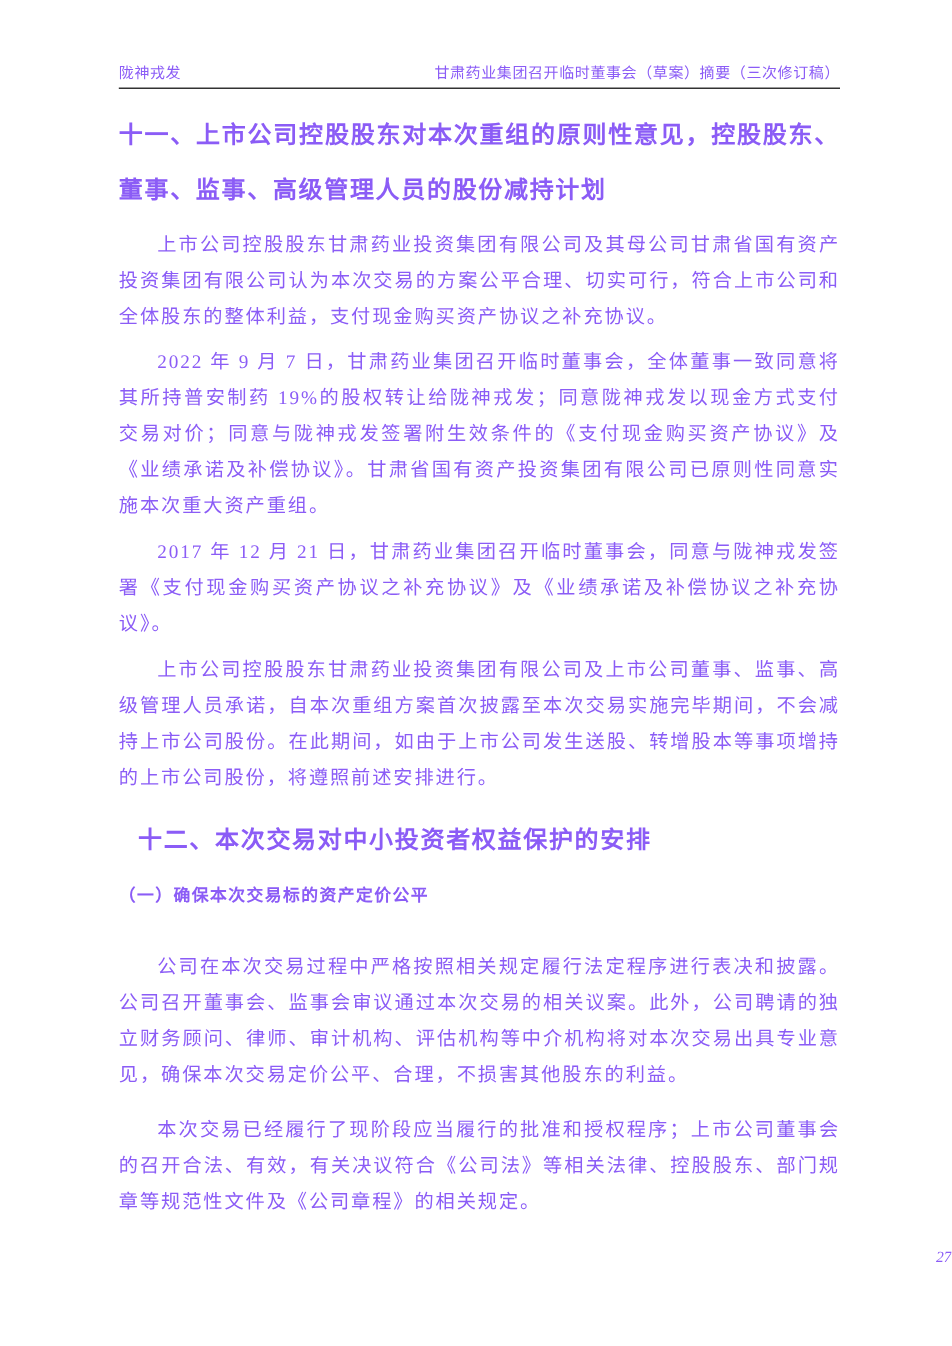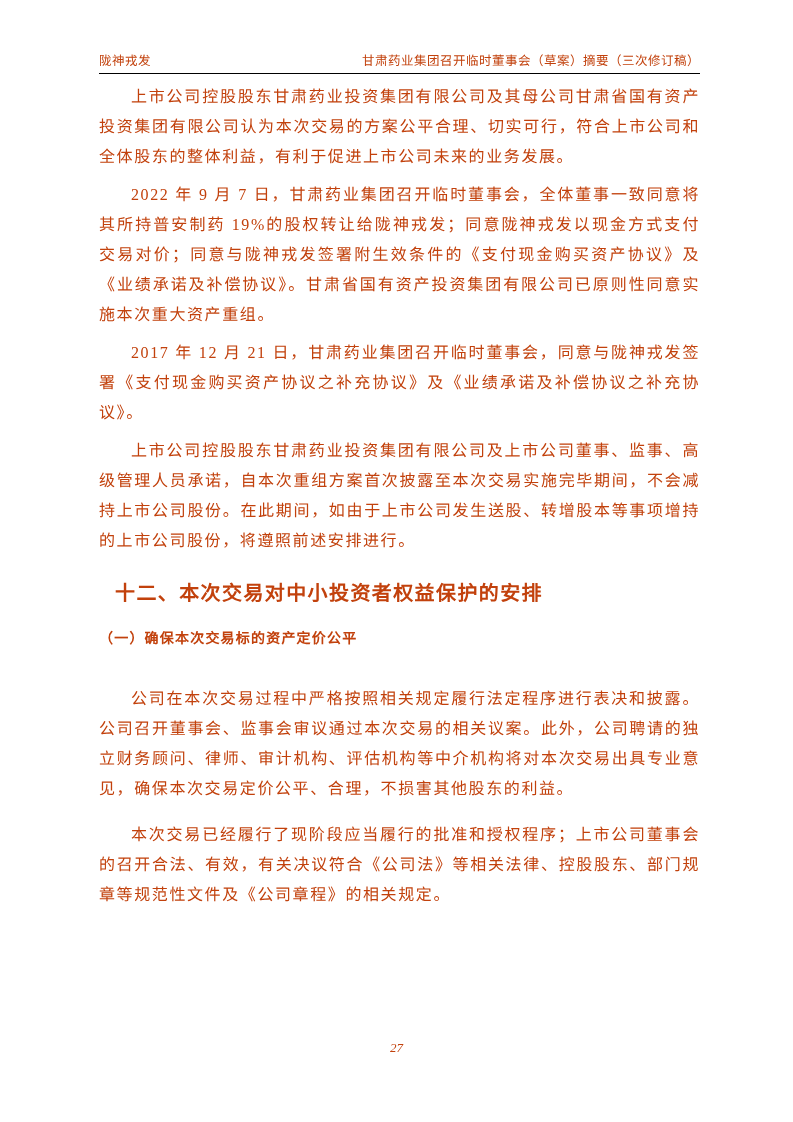--- a/index.html
+++ b/index.html
@@ -6,21 +6,21 @@
     margin: 0;
     padding: 0;
     background: #ffffff;
   }
   .page {
     position: relative;
     width: 793px;
     height: 1122px;
     margin: 0 auto;
     background: #ffffff;
-    color: #c2410c;
+    color: #8b5cf6;
     box-sizing: border-box;
     padding: 54px 93px 0 99px;
     font-family: "Liberation Serif", "DejaVu Serif", serif;
     overflow: hidden;
   }
   
   .page-header {
     display: flex;
     justify-content: space-between;
     align-items: flex-end;
@@ -61,40 +61,41 @@
     margin: 8px 0;
   }
   .para.after-sub { margin-top: 30px; }
   .para.last     { margin-top: 16px; }
   
   .page-footer {
     position: absolute;
     left: 0;
     top: 1040px;
     width: 100%;
-    text-align: center;
+    text-align: right;
     font-size: 13px;
     line-height: 16px;
     font-style: italic;
   }
 </style>
 </head>
 <body>
 
 <div class="page">
 
   <header class="page-header">
     <span>陇神戎发</span>
     <span>甘肃药业集团召开临时董事会（草案）摘要（三次修订稿）</span>
   </header>
 
   <main>
 
+    <h1 class="heading1">十一、上市公司控股股东对本次重组的原则性意见，控股股东、董事、监事、高级管理人员的股份减持计划</h1>
 
-    <p class="para">上市公司控股股东甘肃药业投资集团有限公司及其母公司甘肃省国有资产投资集团有限公司认为本次交易的方案公平合理、切实可行，符合上市公司和全体股东的整体利益，有利于促进上市公司未来的业务发展。</p>
+    <p class="para">上市公司控股股东甘肃药业投资集团有限公司及其母公司甘肃省国有资产投资集团有限公司认为本次交易的方案公平合理、切实可行，符合上市公司和全体股东的整体利益，支付现金购买资产协议之补充协议。</p>
 
     <p class="para">2022 年 9 月 7 日，甘肃药业集团召开临时董事会，全体董事一致同意将其所持普安制药 19%的股权转让给陇神戎发；同意陇神戎发以现金方式支付交易对价；同意与陇神戎发签署附生效条件的《支付现金购买资产协议》及《业绩承诺及补偿协议》。甘肃省国有资产投资集团有限公司已原则性同意实施本次重大资产重组。</p>
 
     <p class="para">2017 年 12 月 21 日，甘肃药业集团召开临时董事会，同意与陇神戎发签署《支付现金购买资产协议之补充协议》及《业绩承诺及补偿协议之补充协议》。</p>
 
     <p class="para">上市公司控股股东甘肃药业投资集团有限公司及上市公司董事、监事、高级管理人员承诺，自本次重组方案首次披露至本次交易实施完毕期间，不会减持上市公司股份。在此期间，如由于上市公司发生送股、转增股本等事项增持的上市公司股份，将遵照前述安排进行。</p>
 
     <h1 class="heading1 sec12">十二、本次交易对中小投资者权益保护的安排</h1>
 
     <h2 class="heading2">（一）确保本次交易标的资产定价公平</h2>

